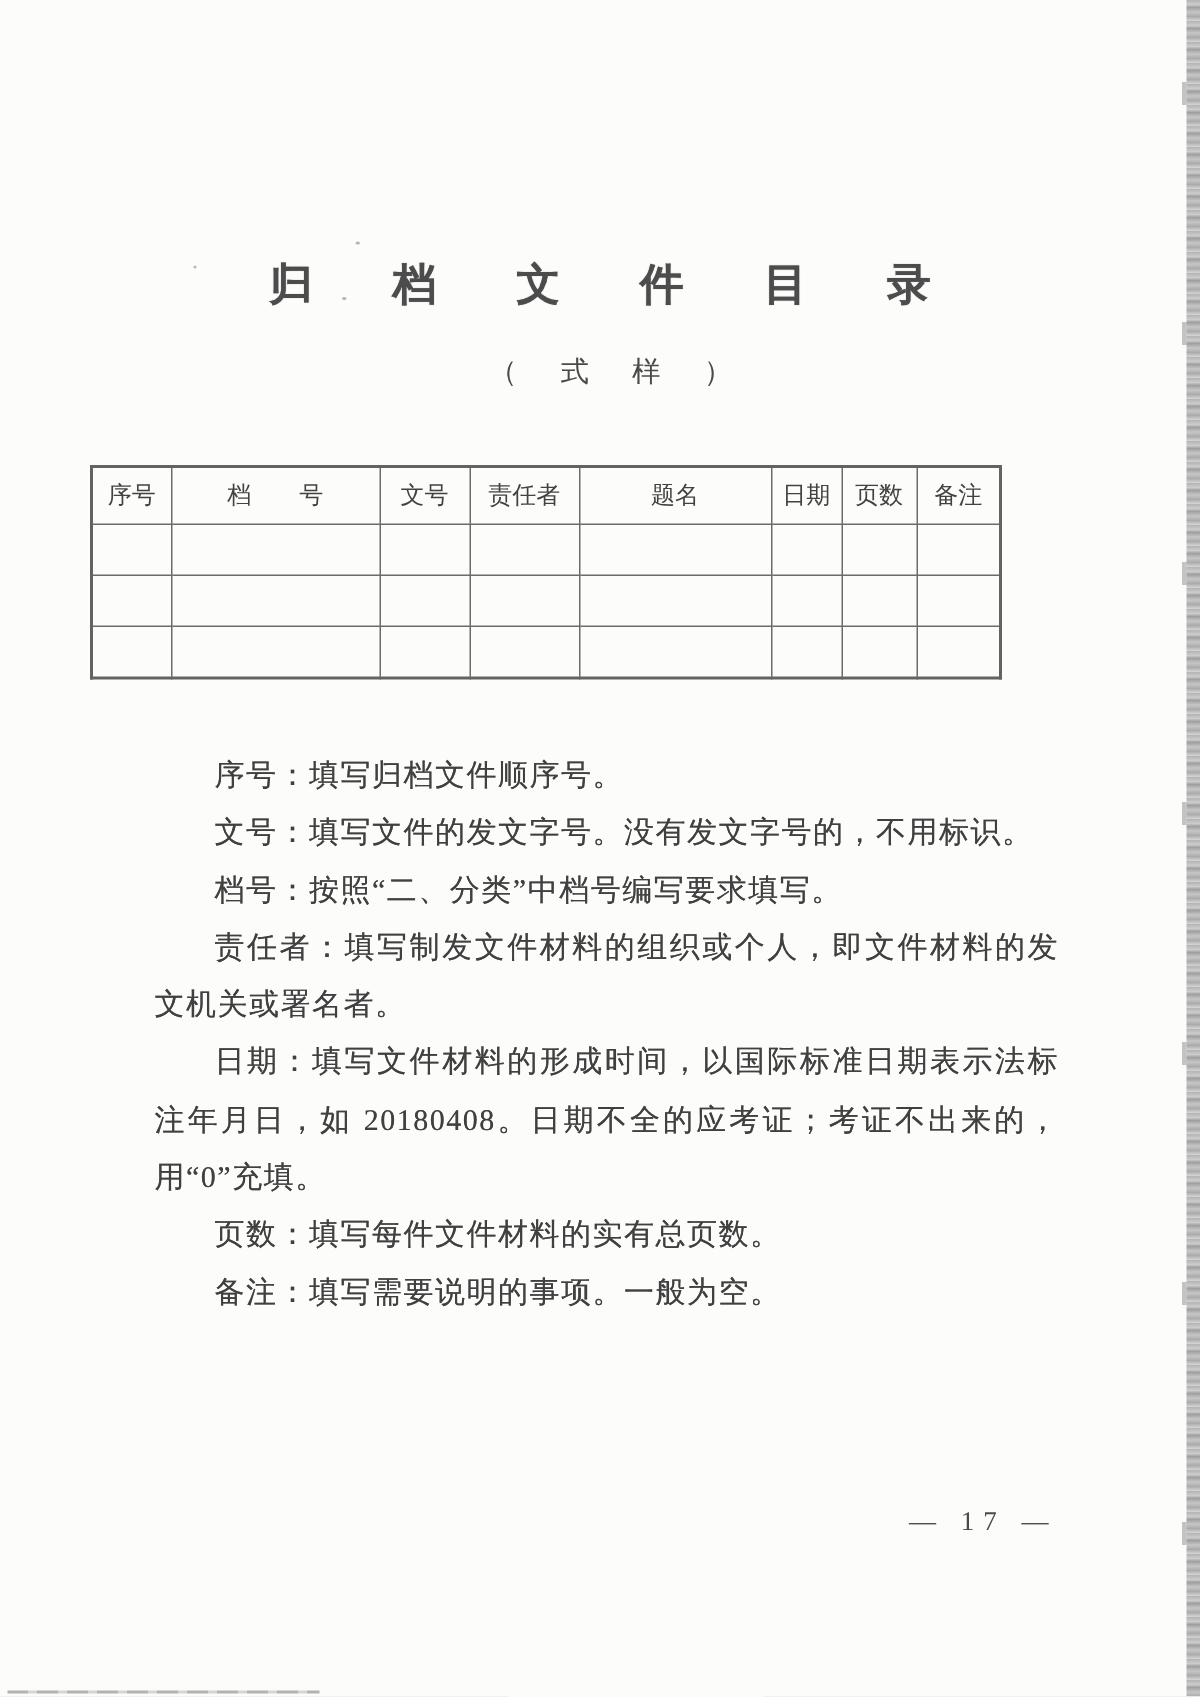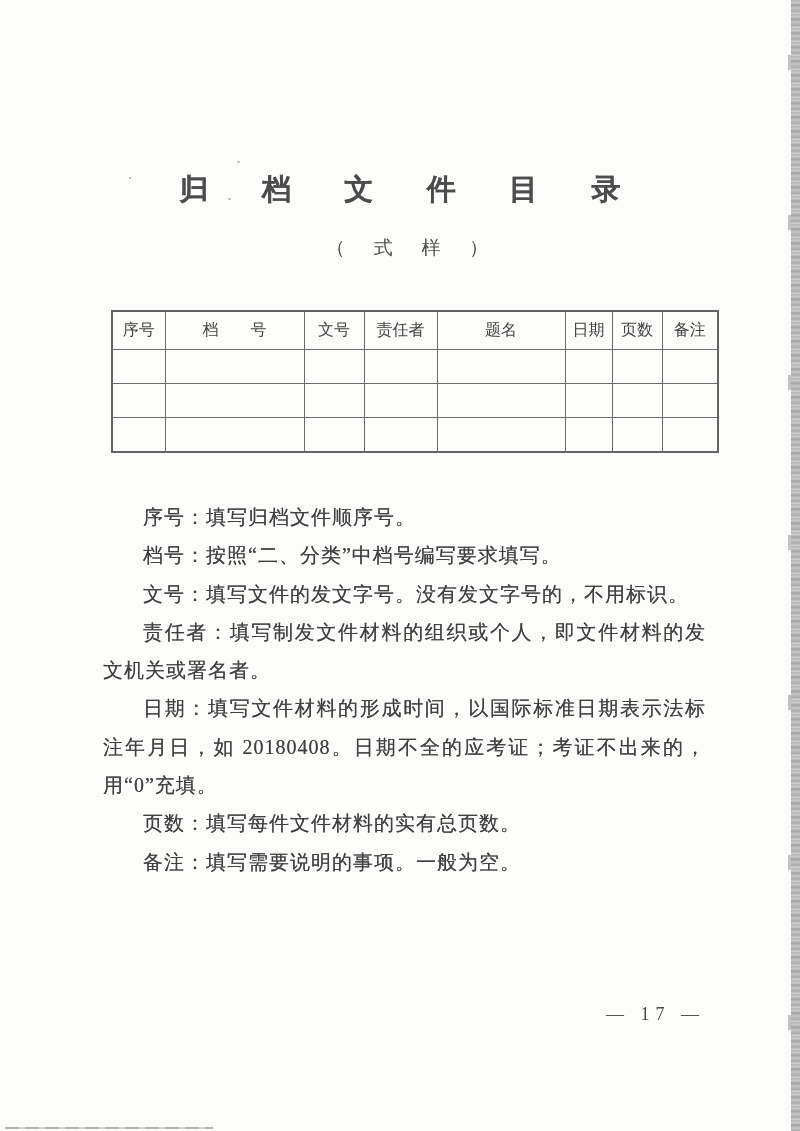--- a/index.html
+++ b/index.html
@@ -71,21 +71,21 @@
   .subtitle {
     margin-top: 25px;
     padding-left: 26px;
     text-align: center;
     font-size: 19px;
     letter-spacing: 12px;
     color: #4a4a4a;
   }
 
   .catalog-table {
-    margin: 49px 0 0 111px;
+    margin: 49px 0 0 60px;
     width: 606px;
     border-collapse: collapse;
     table-layout: fixed;
     border: 2px solid #636363;
   }
   .catalog-table th,
   .catalog-table td {
     border: 1px solid #6b6b6b;
     padding: 0;
     font-weight: normal;
@@ -195,22 +195,22 @@
         <td></td>
         <td></td>
         <td></td>
         <td></td>
       </tr>
     </tbody>
   </table>
 
   <div class="body-text">
     <p>序号：填写归档文件顺序号。</p>
+    <p>文号：填写文件的发文字号。没有发文字号的，不用标识。</p>
     <p>档号：按照“二、分类”中档号编写要求填写。</p>
-    <p>文号：填写文件的发文字号。没有发文字号的，不用标识。</p>
     <p>责任者：填写制发文件材料的组织或个人，即文件材料的发文机关或署名者。</p>
     <p>日期：填写文件材料的形成时间，以国际标准日期表示法标注年月日，如 20180408。日期不全的应考证；考证不出来的，用“0”充填。</p>
     <p>页数：填写每件文件材料的实有总页数。</p>
     <p>备注：填写需要说明的事项。一般为空。</p>
   </div>
 
   <div class="page-number">— 17 —</div>
 
 </div>
 

